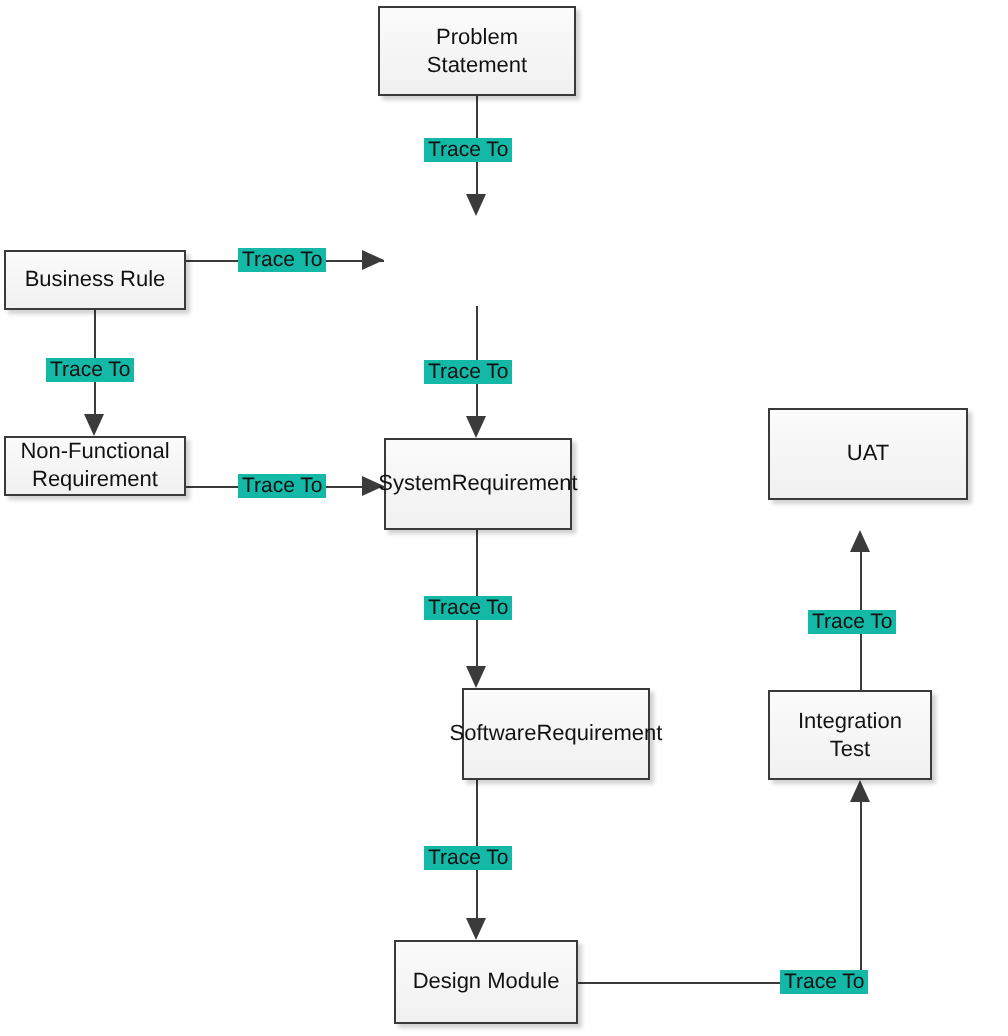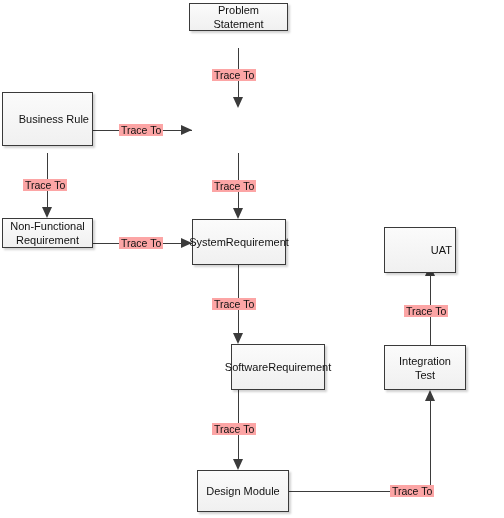--- a/index.html
+++ b/index.html
@@ -59,36 +59,36 @@
   .arrow-right {
     border-top: 5px solid transparent;
     border-bottom: 5px solid transparent;
     border-left: 11px solid #3b3b3b;
   }
   .edge-label {
     position: absolute;
     font-size: 10.5px;
     line-height: 12px;
     color: #101010;
-    background: #fca5a5;
+    background: #14b8a6;
     white-space: nowrap;
     padding: 0 2px;
     z-index: 3;
   }
 </style>
 </head>
 <body>
 
 <div id="canvas">
 
-  <div class="node" style="left:189px; top:3px; width:99px; height:28px;">
+  <div class="node" style="left:189px; top:3px; width:99px; height:45px;">
     <span>Problem Statement</span>
   </div>
 
-  <div class="node" style="left:2px; top:92px; width:91px; height:54px;justify-content:flex-end;">
+  <div class="node" style="left:2px; top:125px; width:91px; height:30px;">
     <span>Business Rule</span>
   </div>
 
 
   <div class="node" style="left:2px; top:218px; width:91px; height:30px; flex-direction:column;">
     <span>Non-Functional</span>
     <span>Requirement</span>
   </div>
 
   <div class="node" style="left:192px; top:219px; width:94px; height:46px; flex-direction:row;">
@@ -98,21 +98,21 @@
 
   <div class="node" style="left:192px; top:344px; width:94px; height:46px; flex-direction:row;margin-left:39px;">
     <span>Software</span>
     <span>Requirement</span>
   </div>
 
   <div class="node" style="left:197px; top:470px; width:92px; height:42px;">
     <span>Design Module</span>
   </div>
 
-  <div class="node" style="left:384px; top:227px; width:72px; height:46px;justify-content:flex-end;">
+  <div class="node" style="left:384px; top:204px; width:100px; height:46px;">
     <span>UAT</span>
   </div>
 
   <div class="node" style="left:384px; top:345px; width:82px; height:45px;">
     <span>Integration Test</span>
   </div>
 
   <div class="edge-line edge-v" style="left:238px; top:48px; height:50px;"></div>
   <div class="arrow arrow-down" style="left:233px; top:97px;"></div>
   <div class="edge-label" style="left:212px; top:69px;">Trace To</div>

